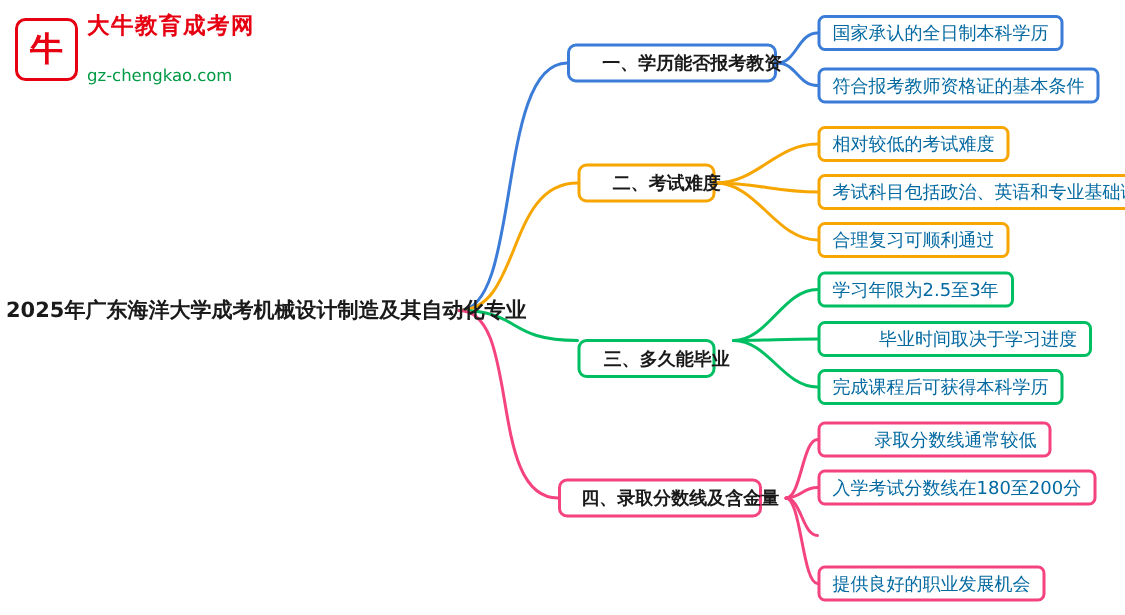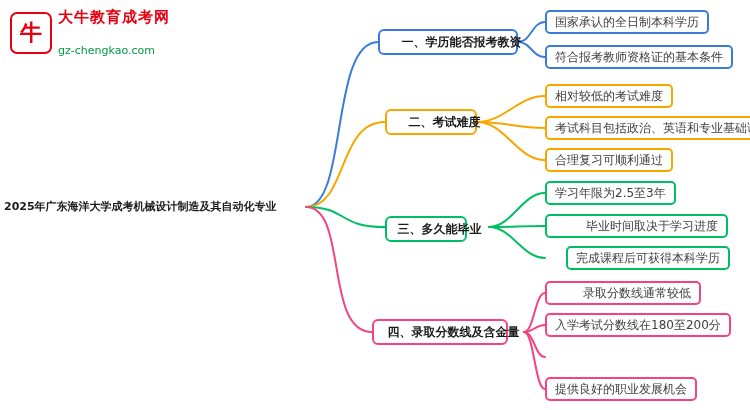--- a/index.html
+++ b/index.html
@@ -19,35 +19,35 @@
   .logo-icon {
     width:38px; height:38px; border:2px solid #e60012; border-radius:7px;
     color:#e60012; font-size:22px; font-weight:bold;
     display:flex; align-items:center; justify-content:center; background:#fff;
   }
   .logo-title { color:#e60012; font-size:15px; font-weight:bold; letter-spacing:1px; line-height:18px; }
   .logo-subtitle { color:#009944; font-size:11px; line-height:14px;margin-top:18px; }
 
   .root-node {
     position:absolute; left:4px; top:200px;
-    font-size:11px; font-weight:600; color:#1a1a1a;
+    font-size:14px; font-weight:600; color:#1a1a1a;
     line-height:14px; white-space:nowrap;
   }
 
   .branch {
     position:absolute; box-sizing:border-box; height:26px;
     background:#ffffff; border:2px solid; border-radius:6px;
     display:flex; align-items:center; justify-content:center;
     font-size:12px; font-weight:700; color:#1a1a1a; white-space:nowrap;padding-left:27px;
   }
   .leaf {
     position:absolute; left:545px; box-sizing:border-box; height:24px;
     background:#ffffff; border:2px solid; border-radius:5px;
     display:inline-flex; align-items:center; padding:0 8px;
-    font-size:12px; color:#404040; white-space:nowrap;
+    font-size:12px; color:#0369a1; white-space:nowrap;
   }
   .b-blue   { border-color:#3a7cd8; }
   .b-orange { border-color:#f7a600; }
   .b-green  { border-color:#00bf63; }
   .b-pink   { border-color:#f4437f; }
 </style>
 </head>
 <body>
 
 <div class="canvas">
@@ -84,31 +84,31 @@
     <div class="logo-text">
       <div class="logo-title">大牛教育成考网</div>
       <div class="logo-subtitle">gz-chengkao.com</div>
     </div>
   </div>
 
   <div class="root-node">2025年广东海洋大学成考机械设计制造及其自动化专业</div>
 
   <div class="branch b-blue" style="left:378px; top:29px;  width:140px;">一、学历能否报考教资</div>
   <div class="branch b-orange" style="left:385px; top:109px; width:92px;">二、考试难度</div>
-  <div class="branch b-green" style="left:385px; top:216px; width:82px;">三、多久能毕业</div>
+  <div class="branch b-green" style="left:385px; top:226px; width:92px;">三、多久能毕业</div>
   <div class="branch b-pink" style="left:372px; top:319px; width:136px;">四、录取分数线及含金量</div>
 
   <div class="leaf b-blue" style="top:10px;">国家承认的全日制本科学历</div>
   <div class="leaf b-blue" style="top:45px;">符合报考教师资格证的基本条件</div>
 
   <div class="leaf b-orange" style="top:84px;">相对较低的考试难度</div>
   <div class="leaf b-orange" style="top:116px;">考试科目包括政治、英语和专业基础课</div>
   <div class="leaf b-orange" style="top:148px;">合理复习可顺利通过</div>
 
   <div class="leaf b-green" style="top:181px;">学习年限为2.5至3年</div>
   <div class="leaf b-green" style="top:214px;padding-left:39px;">毕业时间取决于学习进度</div>
-  <div class="leaf b-green" style="top:246px;margin-left:21px;">完成课程后可获得本科学历</div>
+  <div class="leaf b-green" style="top:246px;">完成课程后可获得本科学历</div>
 
   <div class="leaf b-pink" style="top:281px;padding-left:36px;">录取分数线通常较低</div>
   <div class="leaf b-pink" style="top:313px;">入学考试分数线在180至200分</div>
   <div class="leaf b-pink" style="top:377px;">提供良好的职业发展机会</div>
 
 </div>
 
 </body></html>

